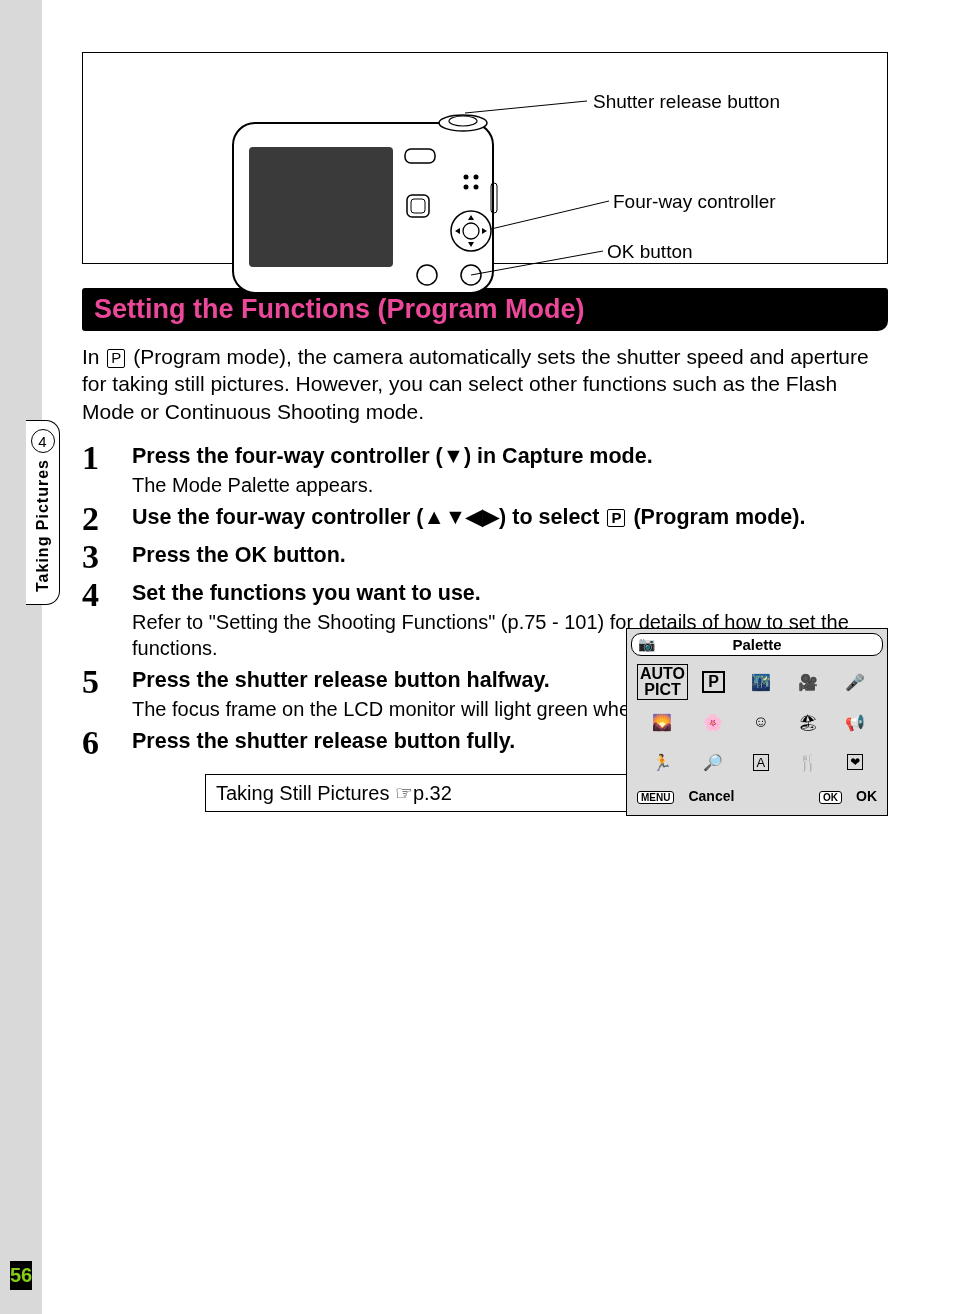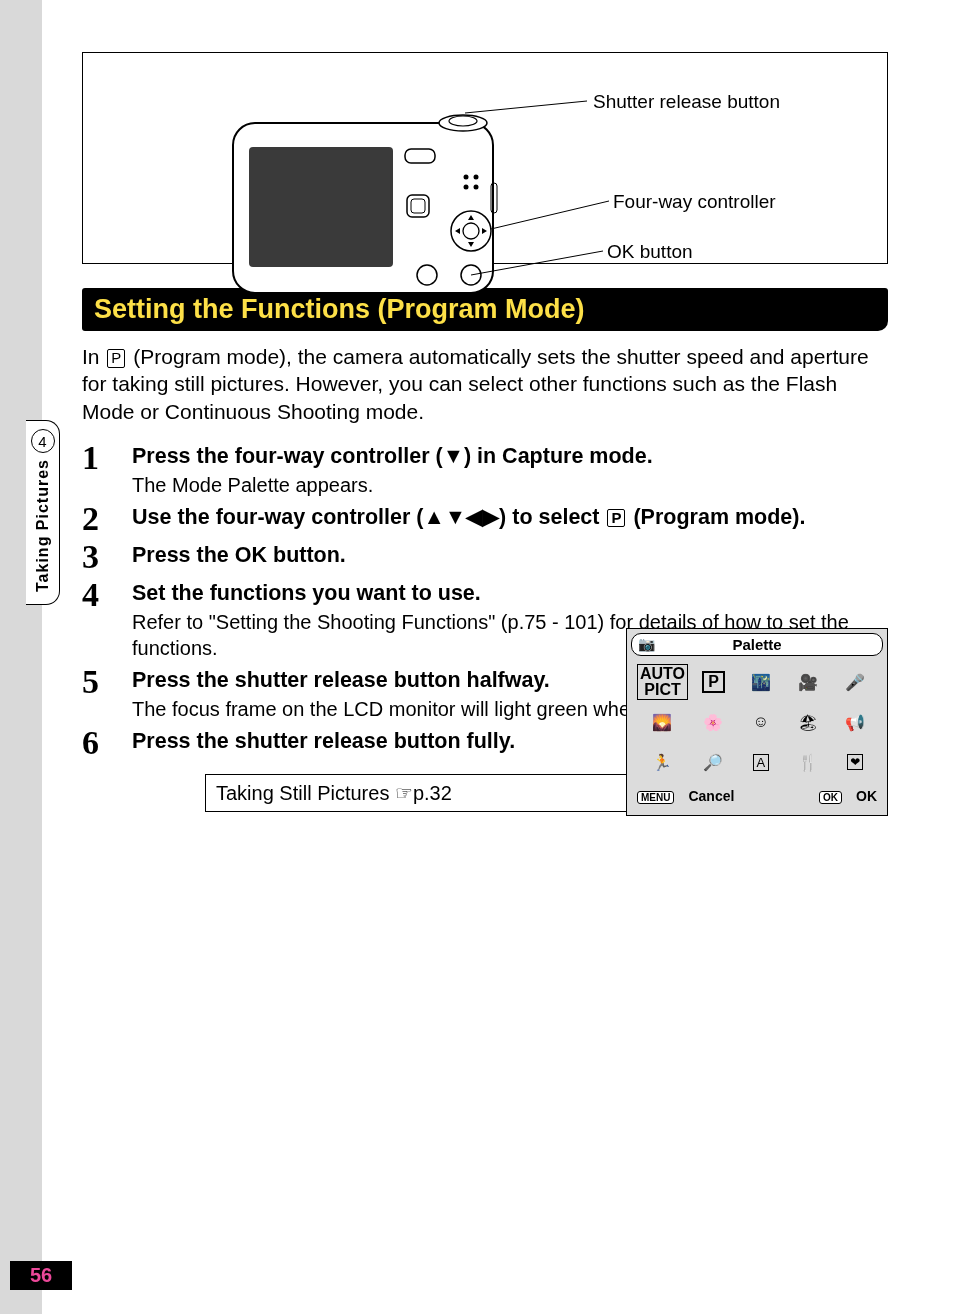--- a/index.html
+++ b/index.html
@@ -16,23 +16,23 @@
     left: 0; top: 0;
     width: 42px; height: 1314px;
     background: #d9d9d9;
   }
   .page-num {
     position: absolute;
     left: 10px;
     bottom: 24px;
     font-weight: bold;
     font-size: 20px;
-    color: #ec4899;
+    color: #84cc16;
     background:#000;
-    padding:3px 20px;
+    padding:3px 0;
   }
   .side-tab {
     position: absolute;
     left: 26px;
     top: 420px;
     width: 34px;
     background: #fff;
     border: 1px solid #000;
     border-left: none;
     border-radius: 0 14px 14px 0;
@@ -73,21 +73,21 @@
   .diagram-box svg {
     position: absolute;
     left: 0; top: 0;
   }
   .callout {
     position: absolute;
     font-size: 19px;
   }
   .heading-bar {
     background: #000;
-    color: #fde047;
+    color: #ec4899;
     font-weight: bold;
     font-size: 27px;
     padding: 6px 12px;
     margin-bottom: 12px;
     border-radius: 3px 3px 10px 3px;
   }
   .intro {
     font-size: 21px;
     line-height: 1.3;
     margin-bottom: 16px;

